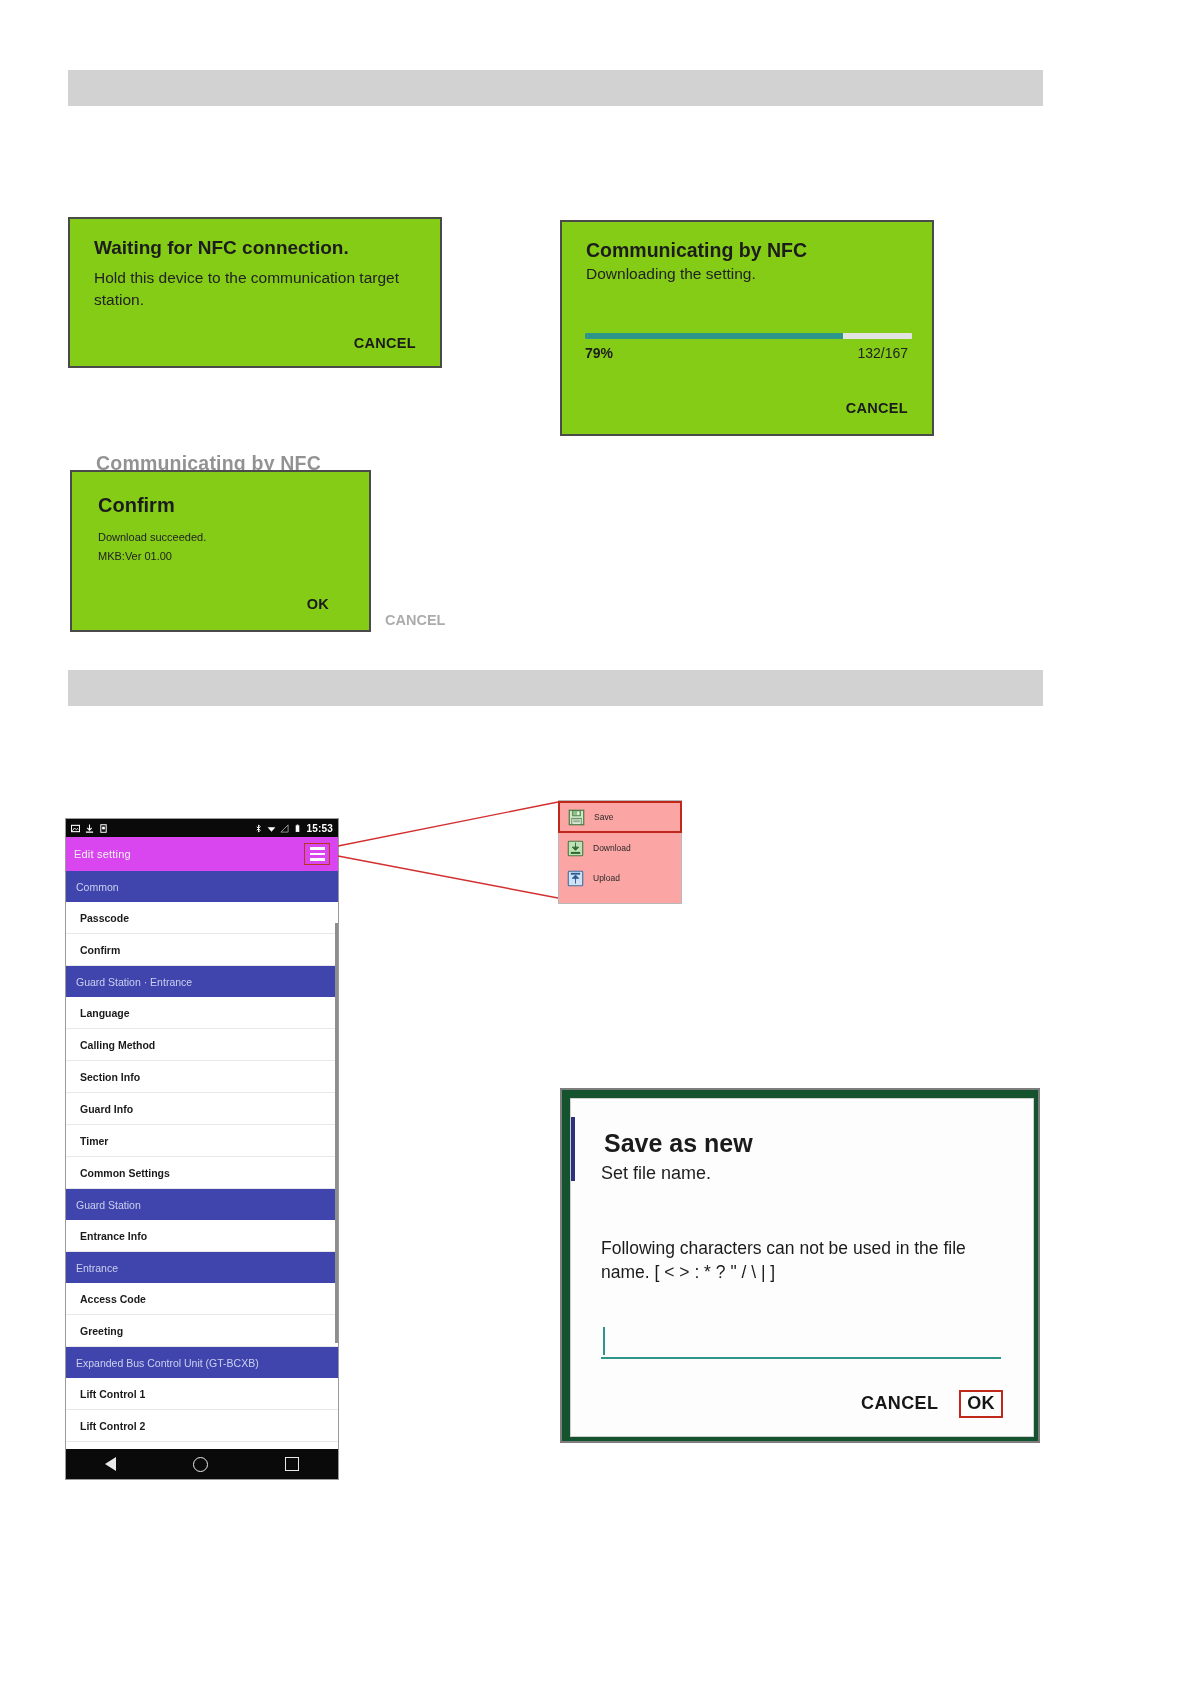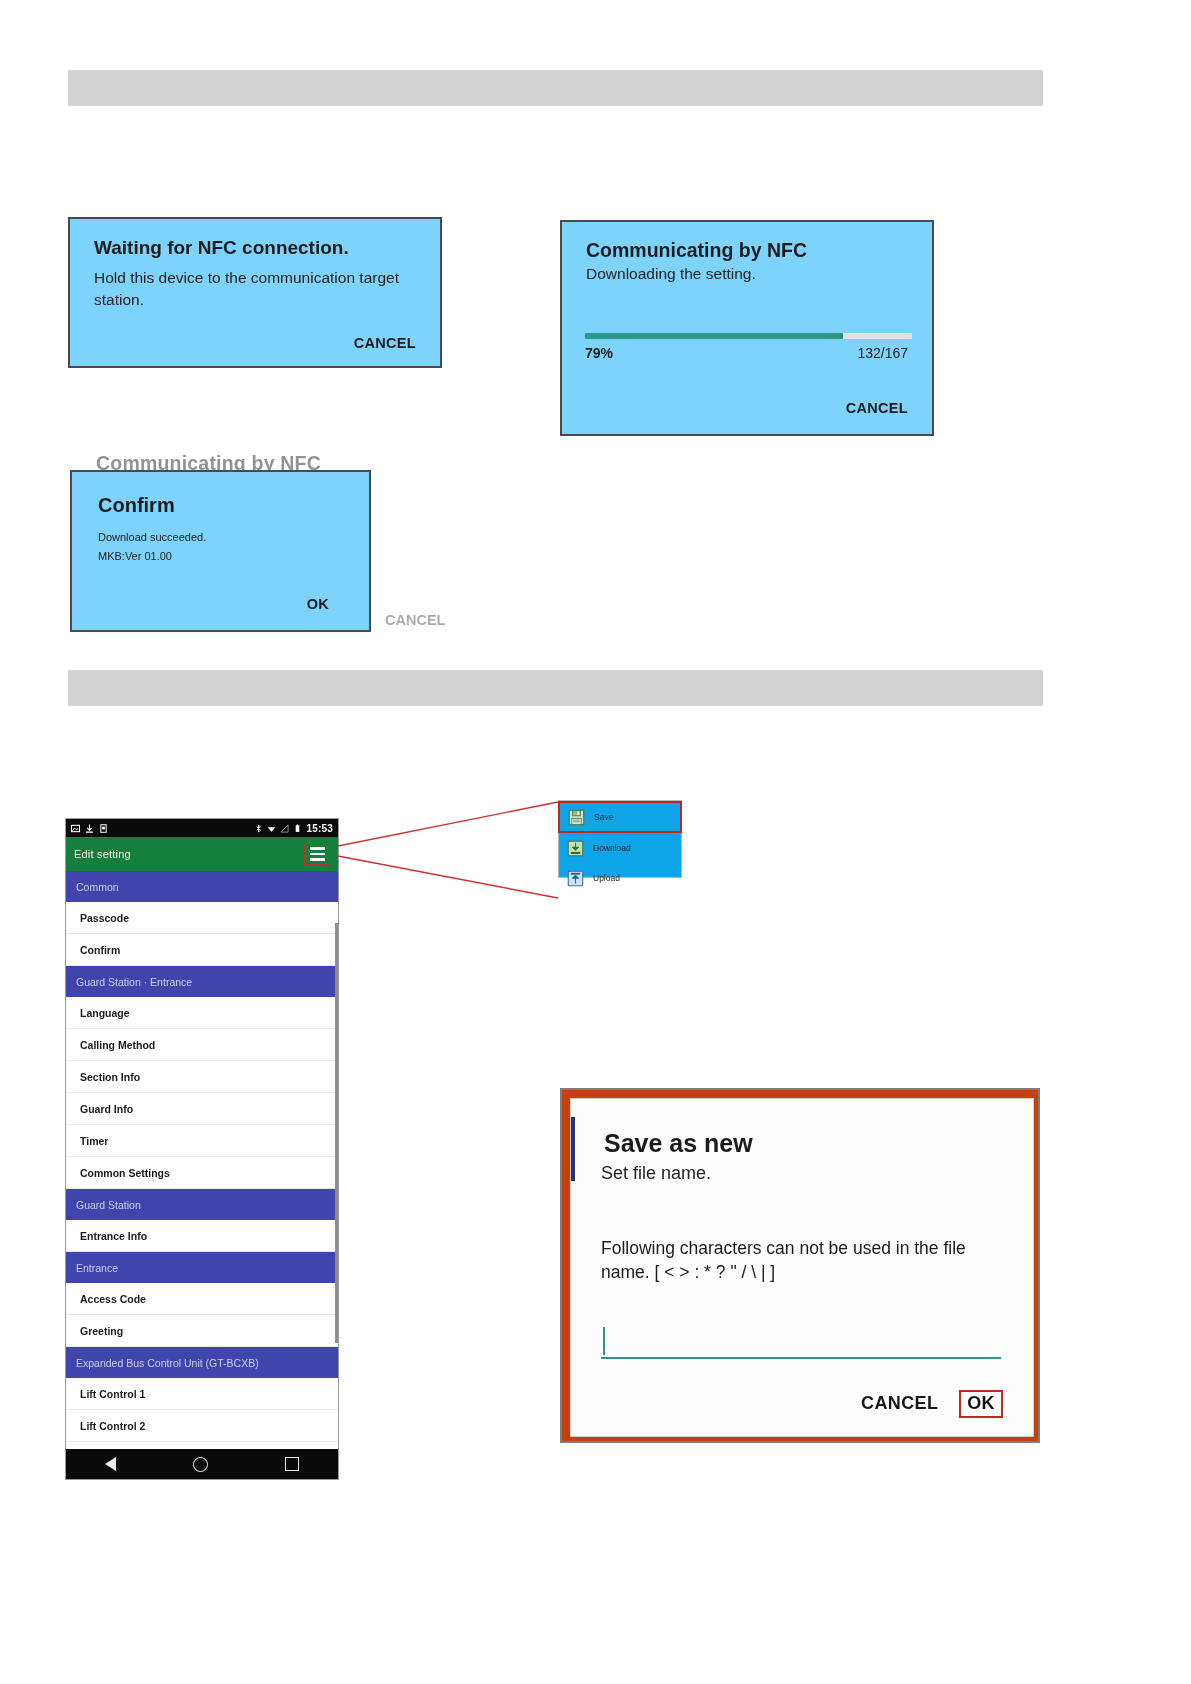--- a/index.html
+++ b/index.html
@@ -5,21 +5,21 @@
   html,body{margin:0;padding:0;background:#fff;}
   body{width:1191px;height:1684px;position:relative;font-family:"Liberation Sans",sans-serif;-webkit-font-smoothing:antialiased;}
   .page{position:absolute;left:0;top:0;width:1191px;height:1684px;overflow:hidden;background:#ffffff;}
 
   
   .gray-bar{position:absolute;background:#d2d2d2;}
   #gray-bar-1{left:68px;top:70px;width:975px;height:36px;}
   #gray-bar-2{left:68px;top:670px;width:975px;height:36px;}
 
   
-  .dlg{position:absolute;background:#7dd3fc;border:2px solid #4a4a4a;box-sizing:border-box;}
+  .dlg{position:absolute;background:#84cc16;border:2px solid #4a4a4a;box-sizing:border-box;}
   .dlg-title{font-weight:bold;color:#1c1c1c;}
   .dlg-body{color:#222;}
   .dlg-action{font-weight:bold;color:#1b1b1b;letter-spacing:.3px;}
 
   
   #dlg-waiting{left:68px;top:217px;width:374px;height:151px;}
   #dlg-waiting .dlg-title{position:absolute;left:24px;top:18px;font-size:19px;}
   #dlg-waiting .dlg-body{position:absolute;left:24px;top:48px;width:325px;font-size:15.5px;line-height:22px;}
   #dlg-waiting .dlg-action{position:absolute;right:24px;bottom:15px;font-size:14.5px;}
 
@@ -41,44 +41,44 @@
   #dlg-confirm .dlg-body{position:absolute;left:26px;top:56px;font-size:11px;line-height:19px;}
   #dlg-confirm .dlg-action{position:absolute;right:40px;bottom:18px;font-size:14.5px;}
 
   
   #phone{position:absolute;left:65px;top:818px;width:274px;height:662px;background:#fff;border:1px solid #9a9a9a;box-sizing:border-box;overflow:hidden;}
   #status-bar{position:relative;height:18px;background:#0a0a0a;color:#fff;display:flex;align-items:center;padding:0 5px;box-sizing:border-box;}
   .sb-left{display:flex;gap:5px;align-items:center;}
   .sb-right{margin-left:auto;display:flex;gap:4px;align-items:center;}
   .sb-ico{width:9px;height:9px;display:inline-block;}
   .sb-time{font-size:10px;font-weight:bold;letter-spacing:.2px;}
-  #app-bar{position:relative;height:34px;background:#15803d;display:flex;align-items:center;padding:0 8px;box-sizing:border-box;}
+  #app-bar{position:relative;height:34px;background:#d946ef;display:flex;align-items:center;padding:0 8px;box-sizing:border-box;}
   #app-bar .title{color:#f2f2f2;font-size:11px;letter-spacing:.2px;}
   #menu-btn{margin-left:auto;width:26px;height:22px;border:1.5px solid #b6361f;box-sizing:border-box;display:flex;flex-direction:column;justify-content:center;align-items:center;gap:3px;}
   #menu-btn i{display:block;width:15px;height:2.5px;background:#fff;}
   .sec-header{height:31px;background:#3f45ac;color:#ccd0f0;font-size:10.5px;display:flex;align-items:center;padding-left:10px;box-sizing:border-box;}
   .list-row{height:32px;background:#fff;border-bottom:1px solid #e8e8e8;color:#1a1a1a;font-size:10.5px;font-weight:bold;display:flex;align-items:center;padding-left:14px;box-sizing:border-box;}
   #list-area{position:relative;height:579px;overflow:hidden;}
   #scrollbar{position:absolute;right:0;top:0;width:3px;background:#8e8e8e;}
   #nav-bar{position:absolute;left:0;bottom:0;width:100%;height:30px;background:#0a0a0a;display:flex;align-items:center;justify-content:space-around;}
   .nav-back{width:0;height:0;border-top:7px solid transparent;border-bottom:7px solid transparent;border-right:11px solid #e9e9e9;}
   .nav-home{width:13px;height:13px;border:1.8px solid #e9e9e9;border-radius:50%;}
   .nav-recent{width:12px;height:12px;border:1.8px solid #e9e9e9;}
 
   
-  #menu-popup{position:absolute;left:558px;top:800px;width:124px;height:78px;background:#0ea5e9;border:1px solid #b9b9b9;box-sizing:border-box;}
+  #menu-popup{position:absolute;left:558px;top:800px;width:124px;height:104px;background:#fca5a5;border:1px solid #b9b9b9;box-sizing:border-box;}
   .menu-item{height:30px;display:flex;align-items:center;padding-left:8px;box-sizing:border-box;}
   .menu-item.hl{border:2px solid #c0281b;margin:0 -1px;height:32px;}
   .menu-label{font-size:8.5px;color:#2a2a2a;margin-left:9px;}
   .mi-icon{width:17px;height:17px;flex:0 0 17px;}
   
   #callout{position:absolute;left:336px;top:790px;width:230px;height:120px;pointer-events:none;}
 
   
-  #dlg-saveas-outer{position:absolute;left:560px;top:1088px;width:480px;height:355px;border:2px solid #7d7d7d;background:#c2410c;box-sizing:border-box;}
+  #dlg-saveas-outer{position:absolute;left:560px;top:1088px;width:480px;height:355px;border:2px solid #7d7d7d;background:#14532d;box-sizing:border-box;}
   #dlg-saveas{position:absolute;left:8px;top:8px;width:464px;height:339px;background:#fdfdfd;border:1px solid #cfcfcf;box-sizing:border-box;}
   #saveas-accent{position:absolute;left:0;top:18px;width:4px;height:64px;background:#2b3280;}
   #dlg-saveas .sa-title{position:absolute;left:33px;top:30px;font-size:25px;font-weight:bold;color:#1b1b1b;}
   #dlg-saveas .sa-sub{position:absolute;left:30px;top:64px;font-size:18px;color:#1e1e1e;}
   #dlg-saveas .sa-note{position:absolute;left:30px;top:137px;width:415px;font-size:17.5px;line-height:24px;color:#1b1b1b;}
   #sa-input{position:absolute;left:30px;top:226px;width:400px;height:34px;border-bottom:2px solid #2e9688;box-sizing:border-box;}
   #sa-caret{position:absolute;left:2px;top:2px;width:2px;height:28px;background:#2e9688;}
   #dlg-saveas .sa-cancel{position:absolute;left:290px;bottom:22px;font-size:18px;font-weight:bold;color:#161616;letter-spacing:.4px;}
   #dlg-saveas .sa-ok{position:absolute;right:30px;bottom:18px;font-size:18px;font-weight:bold;color:#161616;border:2px solid #c0281b;padding:1px 6px 2px;letter-spacing:.4px;}
 </style>

